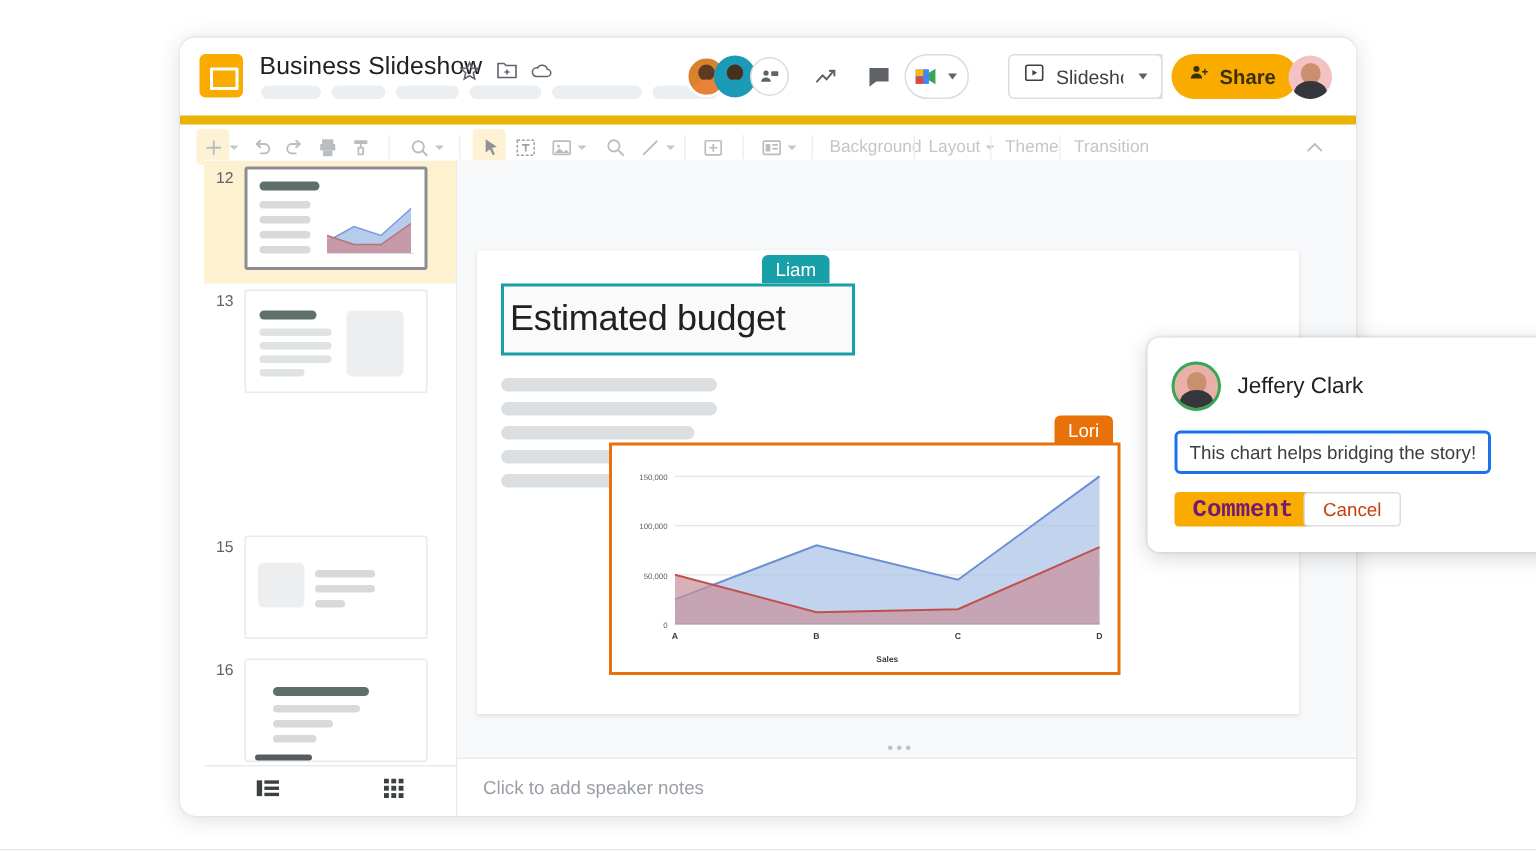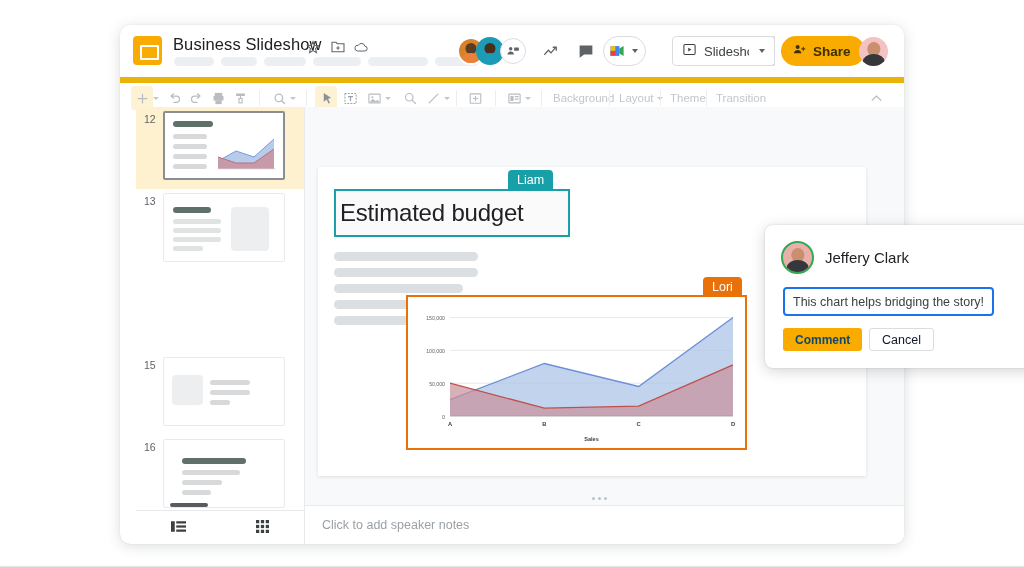--- a/index.html
+++ b/index.html
@@ -271,28 +271,28 @@
     background: #fff;
     display: flex; align-items: center; padding: 0 8px;
   }
   .cp-input .val { font-size: 12.5px; color: #3c4043; white-space: nowrap; }
   .cp-comment-btn {
     position: absolute; left: 18px; top: 103px;
     height: 23px; padding: 0 12px;
     background: #f9ab00; border-radius: 3px;
     display: flex; align-items: center; cursor: pointer;
   }
-  .cp-comment-btn .lbl { font-size: 12px; font-weight: bold; color: #0c4a6e; }
+  .cp-comment-btn .lbl { font-size: 16px; font-weight: bold; color: #701a75; font-family: Liberation Mono, monospace; }
   .cp-cancel-btn {
     position: absolute; left: 104px; top: 103px;
     height: 23px; padding: 0 12px;
     background: #fff; border: 1px solid #dadce0; border-radius: 3px;
     display: flex; align-items: center; cursor: pointer;
   }
-  .cp-cancel-btn .lbl { font-size: 12.5px; color: #0f172a; }
+  .cp-cancel-btn .lbl { font-size: 12.5px; color: #c2410c; }
 
   
   .face { width: 100%; height: 100%; position: relative; }
   .face .head {
     position: absolute; left: 50%; top: 18%; transform: translateX(-50%);
     width: 46%; height: 46%; border-radius: 50%;
   }
   .face .body {
     position: absolute; left: 50%; bottom: 0; transform: translateX(-50%);
     width: 78%; height: 40%; border-radius: 50% 50% 0 0 / 70% 70% 0 0;

